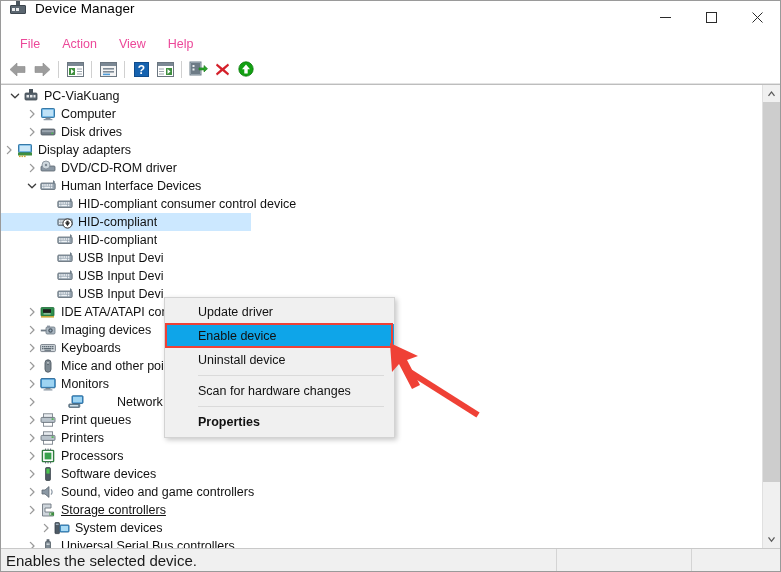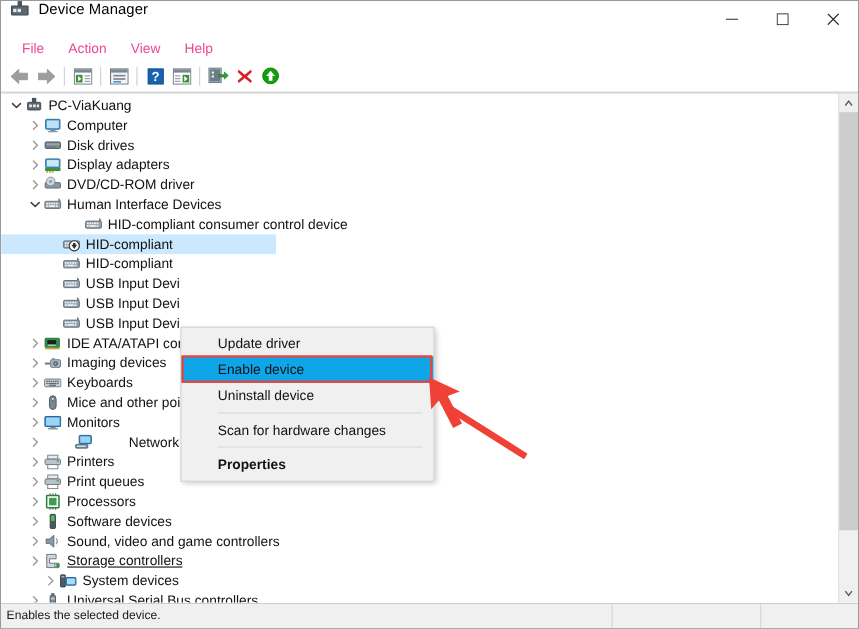--- a/index.html
+++ b/index.html
@@ -99,21 +99,21 @@
   .sb-arrow{width:17px;height:17px;display:flex;align-items:center;justify-content:center;color:#606060;}
   .sb-track{flex:1;width:17px;position:relative;background:#f0f0f0;}
   .sb-thumb{position:absolute;left:0;width:17px;background:#cdcdcd;top:0;}
 
   
   .statusbar{
     height:22px;min-height:22px;display:flex;align-items:stretch;
     background:#f0f0f0;border-top:1px solid #c9c9c9;
   }
   .sb-pane{
-    display:flex;align-items:center;font-size:11px;color:#1a1a1a;
+    display:flex;align-items:center;font-size:15px;color:#1a1a1a;
     padding-left:5px;box-sizing:border-box;
   }
   .sb-pane.p1{width:556px;border-right:1px solid #d4d4d4;}
   .sb-pane.p2{width:135px;border-right:1px solid #d4d4d4;}
   .sb-pane.p3{flex:1;}
 
   
   .ctxmenu{
     position:absolute;left:163px;top:212px;width:231px;
     background:#f0f0f0;
@@ -288,21 +288,21 @@
               <path d="M3.4 1.4 L7 5 L3.4 8.6" fill="none" stroke="#9a9a9a" stroke-width="1.3" stroke-linecap="round" stroke-linejoin="round"></path>
             </svg>
           </span>
           <span class="ico"><svg width="16" height="16" viewBox="0 0 16 16">
               <rect x="1" y="5" width="14" height="6" rx="1.2" fill="#707c86" stroke="#4c565e" stroke-width="0.8"></rect>
               <rect x="2" y="6.2" width="12" height="2" fill="#9aa5ae"></rect>
               <circle cx="12.3" cy="9.3" r="0.9" fill="#4dc44d"></circle>
             </svg></span>
           <span class="lbl">Disk drives</span>
         </div>
-        <div class="row" style="padding-left: 23px;">
+        <div class="row" style="">
           <span class="expander">
             <svg width="10" height="10" viewBox="0 0 10 10">
               <path d="M3.4 1.4 L7 5 L3.4 8.6" fill="none" stroke="#9a9a9a" stroke-width="1.3" stroke-linecap="round" stroke-linejoin="round"></path>
             </svg>
           </span>
           <span class="ico"><svg width="16" height="16" viewBox="0 0 16 16">
               <rect x="1.5" y="2.5" width="13" height="8" rx="0.8" fill="#4da2dd" stroke="#2a6f9e" stroke-width="0.9"></rect>
               <rect x="2.6" y="3.5" width="10.8" height="5.8" fill="#cbe7f8"></rect>
               <rect x="1" y="10.5" width="14" height="3" fill="#3f8f3f"></rect>
               <rect x="2" y="13.5" width="1.6" height="1.6" fill="#caa83a"></rect>
@@ -337,21 +337,21 @@
               <rect x="6.4" y="6.2" width="1.6" height="1.6" fill="#eef2f5"></rect>
               <rect x="8.6" y="6.2" width="1.6" height="1.6" fill="#eef2f5"></rect>
               <rect x="10.8" y="6.2" width="1.6" height="1.6" fill="#eef2f5"></rect>
               <rect x="2" y="8.6" width="1.6" height="1.6" fill="#eef2f5"></rect>
               <rect x="4.2" y="8.6" width="5.9" height="1.6" fill="#eef2f5"></rect>
               <rect x="10.8" y="8.6" width="1.6" height="1.6" fill="#eef2f5"></rect>
               <path d="M13 2 L15.2 4 L13 6 Z" fill="#6f7d89"></path>
             </svg></span>
           <span class="lbl">Human Interface Devices</span>
         </div>
-        <div class="row" style="padding-left: 60px;">
+        <div class="row" style="padding-left: 40px;">
           <span class="expander"></span>
           <span class="ico"><svg width="16" height="16" viewBox="0 0 16 16">
               <rect x="0.8" y="5" width="14.4" height="6.5" rx="1" fill="#93a1ad" stroke="#5e6a74" stroke-width="0.8"></rect>
               <rect x="2" y="6.2" width="1.6" height="1.6" fill="#eef2f5"></rect>
               <rect x="4.2" y="6.2" width="1.6" height="1.6" fill="#eef2f5"></rect>
               <rect x="6.4" y="6.2" width="1.6" height="1.6" fill="#eef2f5"></rect>
               <rect x="8.6" y="6.2" width="1.6" height="1.6" fill="#eef2f5"></rect>
               <rect x="10.8" y="6.2" width="1.6" height="1.6" fill="#eef2f5"></rect>
               <rect x="2" y="8.6" width="1.6" height="1.6" fill="#eef2f5"></rect>
               <rect x="4.2" y="8.6" width="5.9" height="1.6" fill="#eef2f5"></rect>
@@ -536,35 +536,35 @@
             <svg width="10" height="10" viewBox="0 0 10 10">
               <path d="M3.4 1.4 L7 5 L3.4 8.6" fill="none" stroke="#9a9a9a" stroke-width="1.3" stroke-linecap="round" stroke-linejoin="round"></path>
             </svg>
           </span>
           <span class="ico"><svg width="16" height="16" viewBox="0 0 16 16">
               <rect x="3.4" y="1.8" width="9.2" height="3.6" fill="#e8ecef" stroke="#6e7780" stroke-width="0.8"></rect>
               <rect x="1" y="5.4" width="14" height="5" rx="1" fill="#b9c3cb" stroke="#6e7780" stroke-width="0.9"></rect>
               <rect x="3.4" y="10.4" width="9.2" height="3.8" fill="#ffffff" stroke="#6e7780" stroke-width="0.8"></rect>
               <rect x="11.6" y="6.4" width="2" height="1.4" fill="#3fae3f"></rect>
             </svg></span>
-          <span class="lbl">Printers</span>
+          <span class="lbl">Print queues</span>
         </div>
         <div class="row" style="padding-left: 23px;">
           <span class="expander">
             <svg width="10" height="10" viewBox="0 0 10 10">
               <path d="M3.4 1.4 L7 5 L3.4 8.6" fill="none" stroke="#9a9a9a" stroke-width="1.3" stroke-linecap="round" stroke-linejoin="round"></path>
             </svg>
           </span>
           <span class="ico"><svg width="16" height="16" viewBox="0 0 16 16">
               <rect x="3.4" y="1.8" width="9.2" height="3.6" fill="#e8ecef" stroke="#6e7780" stroke-width="0.8"></rect>
               <rect x="1" y="5.4" width="14" height="5" rx="1" fill="#b9c3cb" stroke="#6e7780" stroke-width="0.9"></rect>
               <rect x="3.4" y="10.4" width="9.2" height="3.8" fill="#ffffff" stroke="#6e7780" stroke-width="0.8"></rect>
               <rect x="11.6" y="6.4" width="2" height="1.4" fill="#3fae3f"></rect>
             </svg></span>
-          <span class="lbl">Print queues</span>
+          <span class="lbl">Printers</span>
         </div>
         <div class="row" style="padding-left: 23px;">
           <span class="expander">
             <svg width="10" height="10" viewBox="0 0 10 10">
               <path d="M3.4 1.4 L7 5 L3.4 8.6" fill="none" stroke="#9a9a9a" stroke-width="1.3" stroke-linecap="round" stroke-linejoin="round"></path>
             </svg>
           </span>
           <span class="ico"><svg width="16" height="16" viewBox="0 0 16 16">
               <rect x="2.4" y="2.4" width="11.2" height="11.2" rx="0.6" fill="#ffffff" stroke="#2f7d3f" stroke-width="1.4"></rect>
               <rect x="4.6" y="4.6" width="6.8" height="6.8" fill="#37a14c"></rect>

